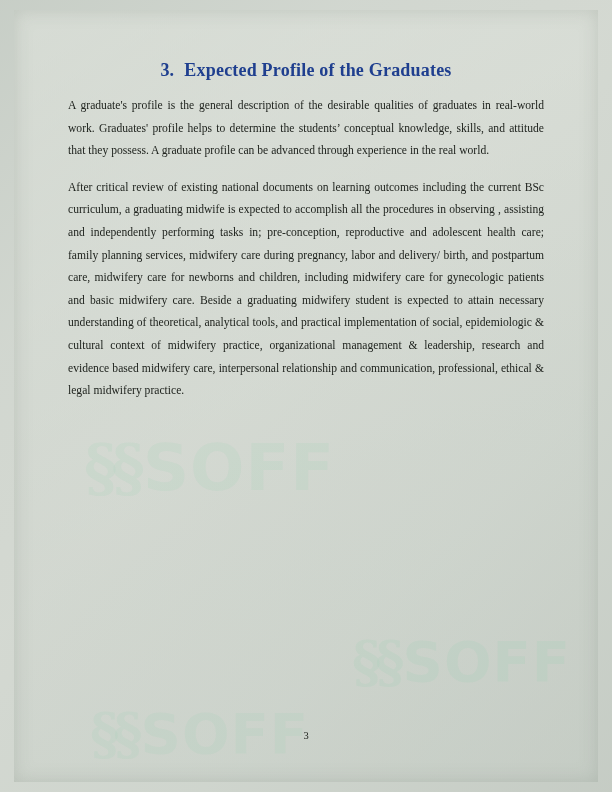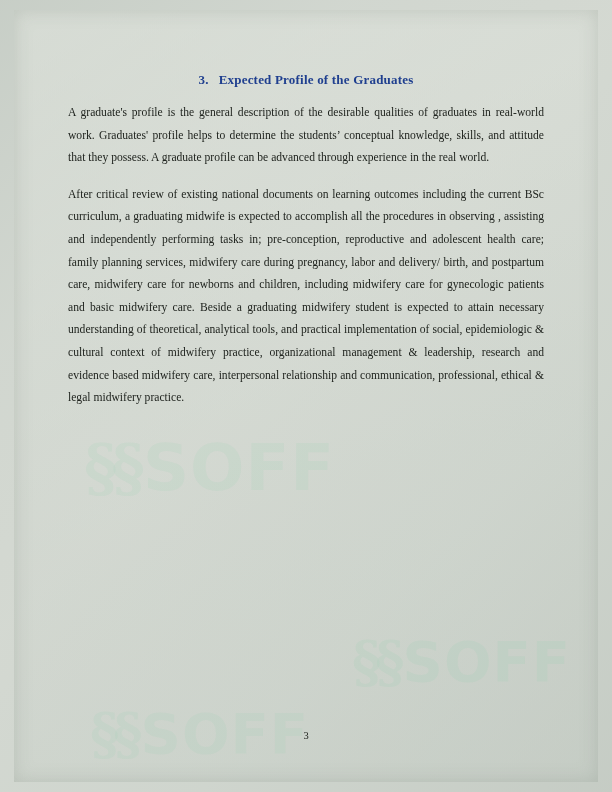--- a/index.html
+++ b/index.html
@@ -62,23 +62,23 @@
     position: absolute;
     left: 68px;
     top: 60px;
     width: 476px;
   }
 
   .doc-heading {
     text-align: center;
     color: #1f3f8f;
     font-weight: bold;
-    font-size: 13px;
+    font-size: 18px;
     font-family: "Liberation Serif", serif;
-    margin: 12px 0 14px 0;
+    margin: 0 0 14px 0;
     letter-spacing: 0.2px;
   }
   .doc-heading .num { margin-right: 10px; }
 
   p.body-para {
     margin: 0 0 14px 0;
     font-size: 11.6px;
     line-height: 1.95;
     text-align: justify;
     color: #20241f;

